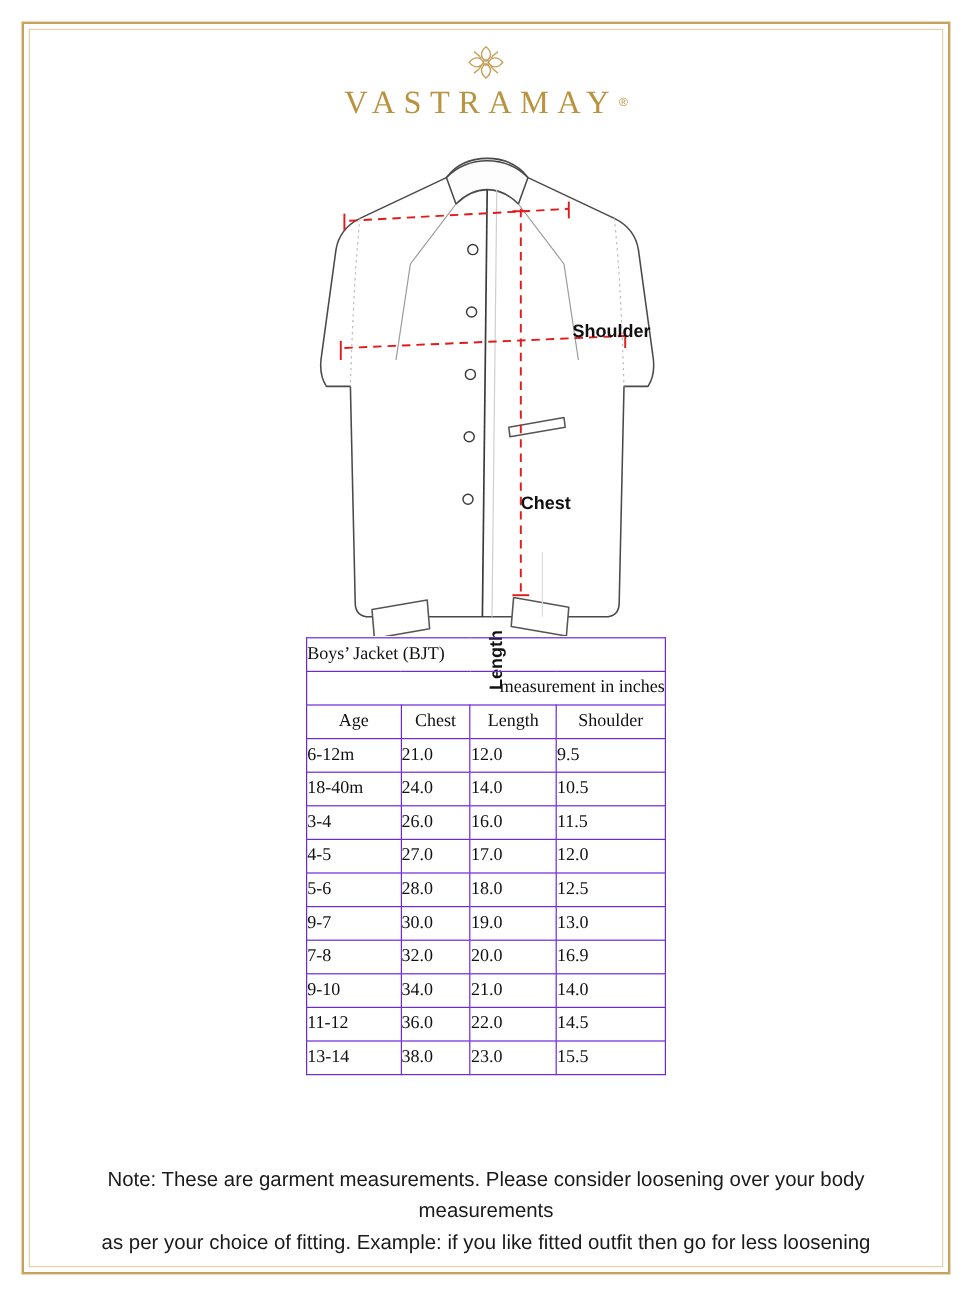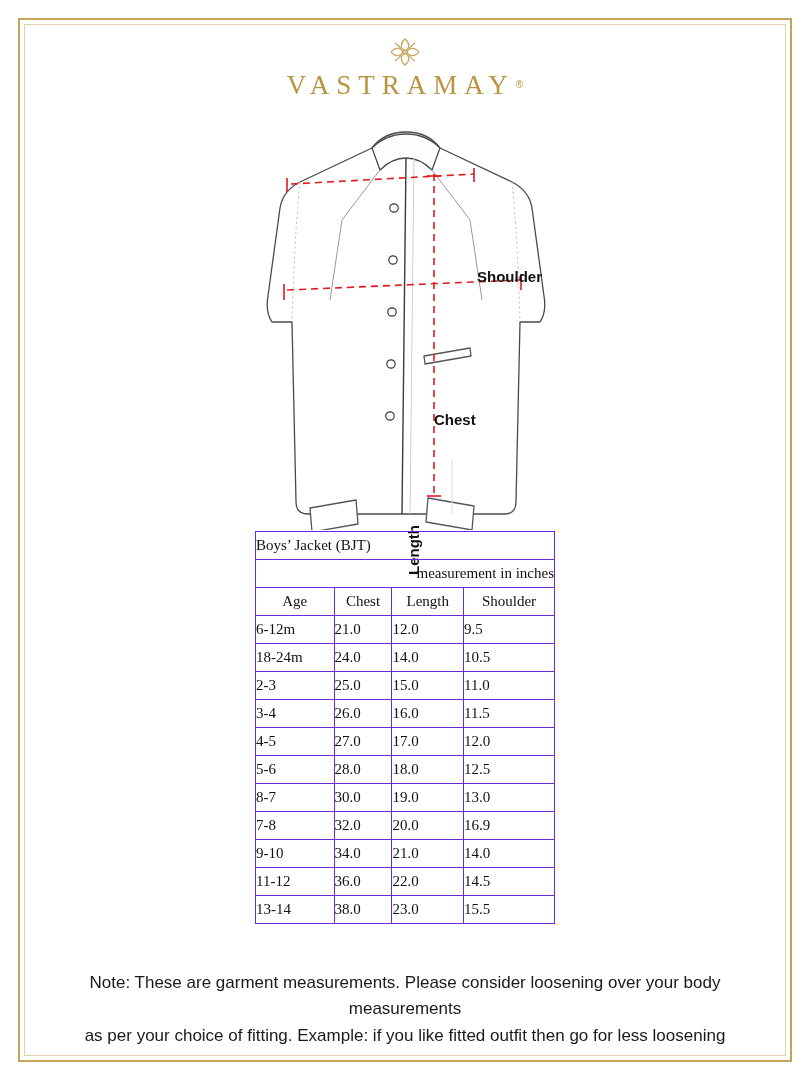--- a/index.html
+++ b/index.html
@@ -256,51 +256,45 @@
           <th class="col-head">Shoulder</th>
         </tr>
 
         <tr>
           <td>6-12m</td>
           <td>21.0</td>
           <td>12.0</td>
           <td>9.5</td>
         </tr>
         <tr>
-          <td>18-24m</td>
+          <td>18-40m</td>
           <td>24.0</td>
           <td>14.0</td>
           <td>10.5</td>
-        </tr>
-        <tr>
-          <td>2-3</td>
-          <td>25.0</td>
-          <td>15.0</td>
-          <td>11.0</td>
         </tr>
         <tr>
           <td>3-4</td>
           <td>26.0</td>
           <td>16.0</td>
           <td>11.5</td>
         </tr>
         <tr>
           <td>4-5</td>
           <td>27.0</td>
           <td>17.0</td>
           <td>12.0</td>
         </tr>
         <tr>
           <td>5-6</td>
           <td>28.0</td>
           <td>18.0</td>
           <td>12.5</td>
         </tr>
         <tr>
-          <td>8-7</td>
+          <td>9-7</td>
           <td>30.0</td>
           <td>19.0</td>
           <td>13.0</td>
         </tr>
         <tr>
           <td>7-8</td>
           <td>32.0</td>
           <td>20.0</td>
           <td>16.9</td>
         </tr>

